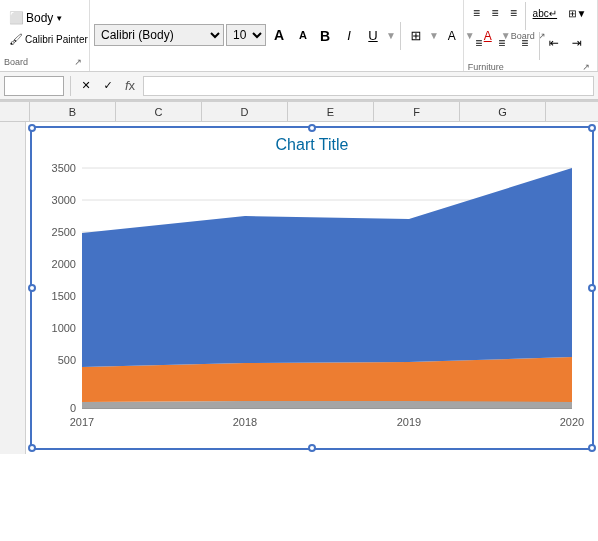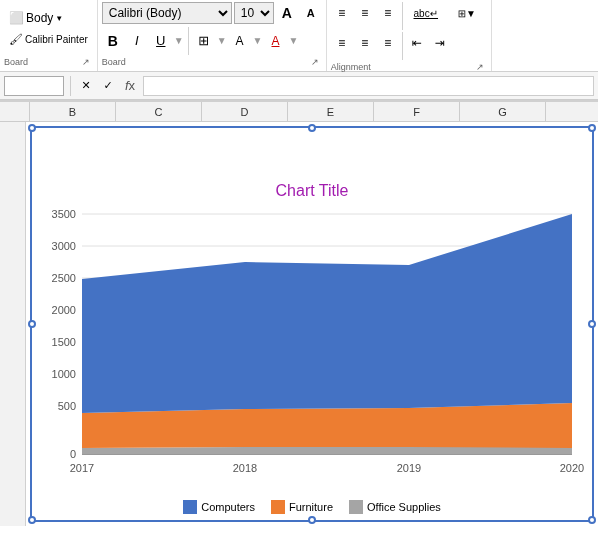--- a/index.html
+++ b/index.html
@@ -29,21 +29,21 @@
     
     .formula-bar { display: flex; align-items: center; height: 28px; background: #f5f5f5; border-bottom: 1px solid #ccc; padding: 0 4px; gap: 4px; }
     .name-box { width: 60px; height: 20px; border: 1px solid #aaa; font-size: 11px; padding: 0 3px; }
     .formula-divider { width: 1px; height: 20px; background: #ccc; margin: 0 2px; }
     .formula-btn { width: 18px; height: 18px; border: 1px solid transparent; background: none; cursor: pointer; display: flex; align-items: center; justify-content: center; font-size: 11px; }
     .formula-input { flex: 1; height: 20px; border: none; background: #fff; font-size: 12px; padding: 0 3px; outline: none; border: 1px solid #ccc; }
     .col-header { border-right: 1px solid #ccc; display: flex; align-items: center; justify-content: center; font-size: 11px; color: #333; cursor: pointer; }
 
     
     .chart-container { position: relative; border: 2px solid #4472c4; background: #fff; margin: 0; flex: 1; }
-    .chart-title { text-align: center; font-size: 16px; color: #a21caf; padding: 8px 0 4px 0; font-weight: normal; margin-top: 46px; }
+    .chart-title { text-align: center; font-size: 16px; color: #0369a1; padding: 8px 0 4px 0; font-weight: normal; }
 
     
     .legend { display: flex; justify-content: center; gap: 16px; padding: 6px 0; font-size: 11px; }
     .legend-item { display: flex; align-items: center; gap: 4px; }
     .legend-swatch { width: 14px; height: 14px; }
 
     
     .handle { width: 8px; height: 8px; background: #fff; border: 2px solid #4472c4; border-radius: 50%; position: absolute; }
 
     
@@ -77,21 +77,21 @@
           <span>🖌</span>
           <span style="font-size:10px;">Calibri Painter</span>
         </button>
       </div>
       <div class="section-footer">
         <span>Board</span>
         <button class="expand-btn">↗</button>
       </div>
     </div>
 
-    <div style="display:flex; flex-direction:column; padding:2px 4px; border-right:1px solid #ddd; min-width:200px; justify-content:space-between;">
+    <div style="display:flex; flex-direction:row; padding:2px 4px; border-right:1px solid #ddd; min-width:200px; justify-content:space-between;">
       <div style="display:flex; gap:2px; align-items:center; margin-bottom:2px;">
         <select class="font-name-select">
           <option>Calibri (Body)</option>
         </select>
         <select class="font-size-select">
           <option>10</option>
         </select>
         <button class="btn-icon" style="font-size:14px; font-weight:bold;">A</button>
         <button class="btn-icon" style="font-size:11px; font-weight:bold;">A</button>
       </div>
@@ -127,21 +127,21 @@
       </div>
       <div style="display:flex; gap:1px;">
         <button class="btn-icon">≡</button>
         <button class="btn-icon">≡</button>
         <button class="btn-icon">≡</button>
         <div class="divider"></div>
         <button class="btn-icon">⇤</button>
         <button class="btn-icon">⇥</button>
       </div>
       <div class="section-footer">
-        <span>Alignment</span>
+        <span>Furniture</span>
         <button class="expand-btn">↗</button>
       </div>
     </div>
 
     <div style="flex:1; background:#fff;"></div>
   </div>
 
   <div class="formula-bar">
     <input class="name-box" type="text" value="" style="">
     <span class="formula-divider"></span>
@@ -208,30 +208,16 @@
           <polygon points="50,209 213,205 377,204 540,199 540,244 377,243 213,243 50,244" fill="#ed7d31"></polygon>
 
           <polygon points="50,75 213,58 377,61 540,10 540,199 377,204 213,205 50,209" fill="#4472c4"></polygon>
 
           <text x="50" y="268" text-anchor="middle" font-size="11" fill="#555">2017</text>
           <text x="213" y="268" text-anchor="middle" font-size="11" fill="#555">2018</text>
           <text x="377" y="268" text-anchor="middle" font-size="11" fill="#555">2019</text>
           <text x="540" y="268" text-anchor="middle" font-size="11" fill="#555">2020</text>
         </svg>
 
-        <div class="legend">
-          <div class="legend-item">
-            <div class="legend-swatch" style="background:#4472c4;"></div>
-            <span>Computers</span>
-          </div>
-          <div class="legend-item">
-            <div class="legend-swatch" style="background:#ed7d31;"></div>
-            <span>Furniture</span>
-          </div>
-          <div class="legend-item">
-            <div class="legend-swatch" style="background:#a5a5a5;"></div>
-            <span>Office Supplies</span>
-          </div>
-        </div>
       </div>
     </div>
   </div>
 </div>
 
 </body></html>

